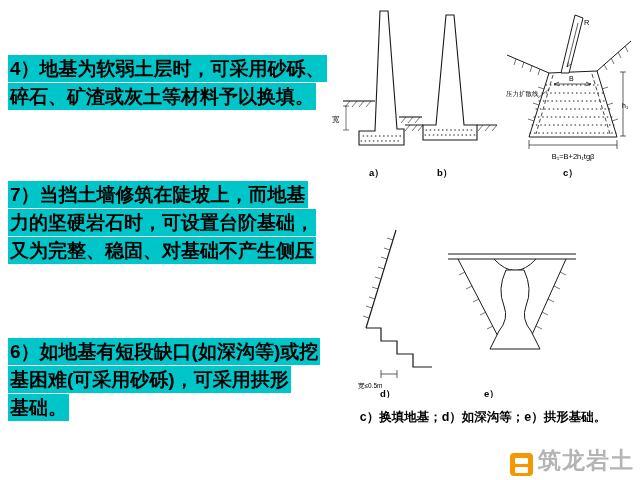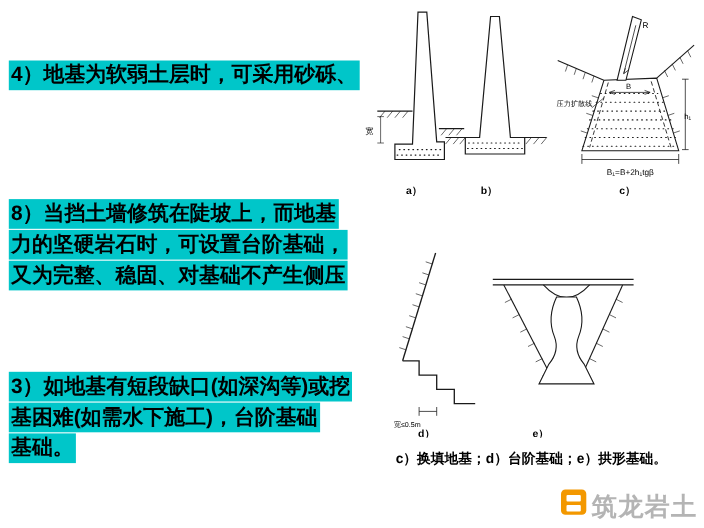--- a/index.html
+++ b/index.html
@@ -14,45 +14,46 @@
   #p4 { top:55px; } #p5 { top:181px; } #p6 { top:338px; }
 
   .figs-top    { position:absolute; left:325px; top:5px;   width:310px; height:185px; }
   .figs-bottom { position:absolute; left:330px; top:226px; width:250px; height:172px; }
   svg text { font-family:"Liberation Sans", sans-serif; fill:#000; stroke:none; }
   .figlabel { font-weight:bold; }
 
   .caption { position:absolute; left:328px; top:408px; width:310px; text-align:center;
              font-size:12.5px; font-weight:bold; line-height:19px; color:#000; }
 
-  .watermark { position:absolute; right:6px; bottom:4px; display:flex; align-items:flex-start; gap:5px; }
+  .watermark { position:absolute; right:6px; bottom:4px; display:flex; align-items:flex-end; gap:5px; }
   .wm-icon { width:23px; height:23px; background:var(--logo-orange,#f39800); border-radius:4px; position:relative; }
   .wm-icon::after { content:""; position:absolute; left:5px; top:5px; width:13px; height:6px;
                     background:#fff; border-radius:1px; box-shadow:0 9px 0 #fff; }
   .wm-text { font-size:23px; font-weight:bold; letter-spacing:1px; color:var(--wm-gray,#b4b4b4);
              text-shadow:-1px -1px 0 #fff,1px -1px 0 #fff,-1px 1px 0 #fff,1px 1px 0 #fff; }
 </style>
 </head>
 <body>
 
 <div class="slide">
 
   <div class="para" id="p4">
     <div class="pline"><span class="hl">4）地基为软弱土层时，可采用砂砾、</span></div>
+    <div class="pline"><span class="hl">碎石、矿渣或灰土等材料予以换填。</span></div>
   </div>
 
   <div class="para" id="p5">
-    <div class="pline"><span class="hl">8）当挡土墙修筑在陡坡上，而地基</span></div>
+    <div class="pline"><span class="hl">7）当挡土墙修筑在陡坡上，而地基</span></div>
     <div class="pline"><span class="hl">力的坚硬岩石时，可设置台阶基础，</span></div>
     <div class="pline"><span class="hl">又为完整、稳固、对基础不产生侧压</span></div>
   </div>
 
   <div class="para" id="p6">
-    <div class="pline"><span class="hl">3）如地基有短段缺口(如深沟等)或挖</span></div>
-    <div class="pline"><span class="hl">基困难(如需水下施工)，台阶基础</span></div>
+    <div class="pline"><span class="hl">6）如地基有短段缺口(如深沟等)或挖</span></div>
+    <div class="pline"><span class="hl">基困难(可采用砂砾)，可采用拱形</span></div>
     <div class="pline"><span class="hl">基础。</span></div>
   </div>
 
   <svg class="figs-top" viewBox="0 0 310 185">
 
     <g stroke="#1a1a1a" fill="none" stroke-width="1.1">
       <path d="M55,6 L63,6 L72,124 L79,124 L79,140 L34,140 L34,126 L50,126 Z" fill="#ffffff"></path>
       <path d="M38,131 h38 M36,136 h41" stroke-width="1" stroke-dasharray="0.7 3.4" stroke-linecap="round"></path>
       <path d="M18,96 H50"></path>
       <path d="M25,96 l-5,6 M32,96 l-5,6 M39,96 l-5,6 M46,96 l-5,6" stroke-width="0.6"></path>
@@ -112,21 +113,21 @@
       <path d="M236,33 L196,122"></path>
       <path d="M135,46 l-6,3 M142,60 l-6,3 M149,73 l-6,3 M156,86 l-6,3 M163,100 l-6,3 M169,113 l-6,3" stroke-width="0.6"></path>
       <path d="M230,46 l6,3 M224,60 l6,3 M218,73 l6,3 M212,86 l6,3 M206,100 l6,3 M200,113 l6,3" stroke-width="0.6"></path>
       <path d="M164,33 Q185,56 206,33"></path>
       <path d="M176,44 Q167,63 174,80 Q179,93 169,105 L160,123 L210,123 L201,105 Q191,93 196,80 Q203,63 194,44 Z" fill="#ffffff"></path>
       <text x="154" y="171" font-size="9.5" class="figlabel">e）</text>
     </g>
   </svg>
 
   <div class="caption">
-    <div>c）换填地基；d）台阶基础；e）拱形基础。</div>
+    <div>c）换填地基；d）如深沟等；e）拱形基础。</div>
   </div>
 
   <div class="watermark">
     <div class="wm-icon"></div>
     <div class="wm-text">筑龙岩土</div>
   </div>
 
 </div>
 
 </body></html>

